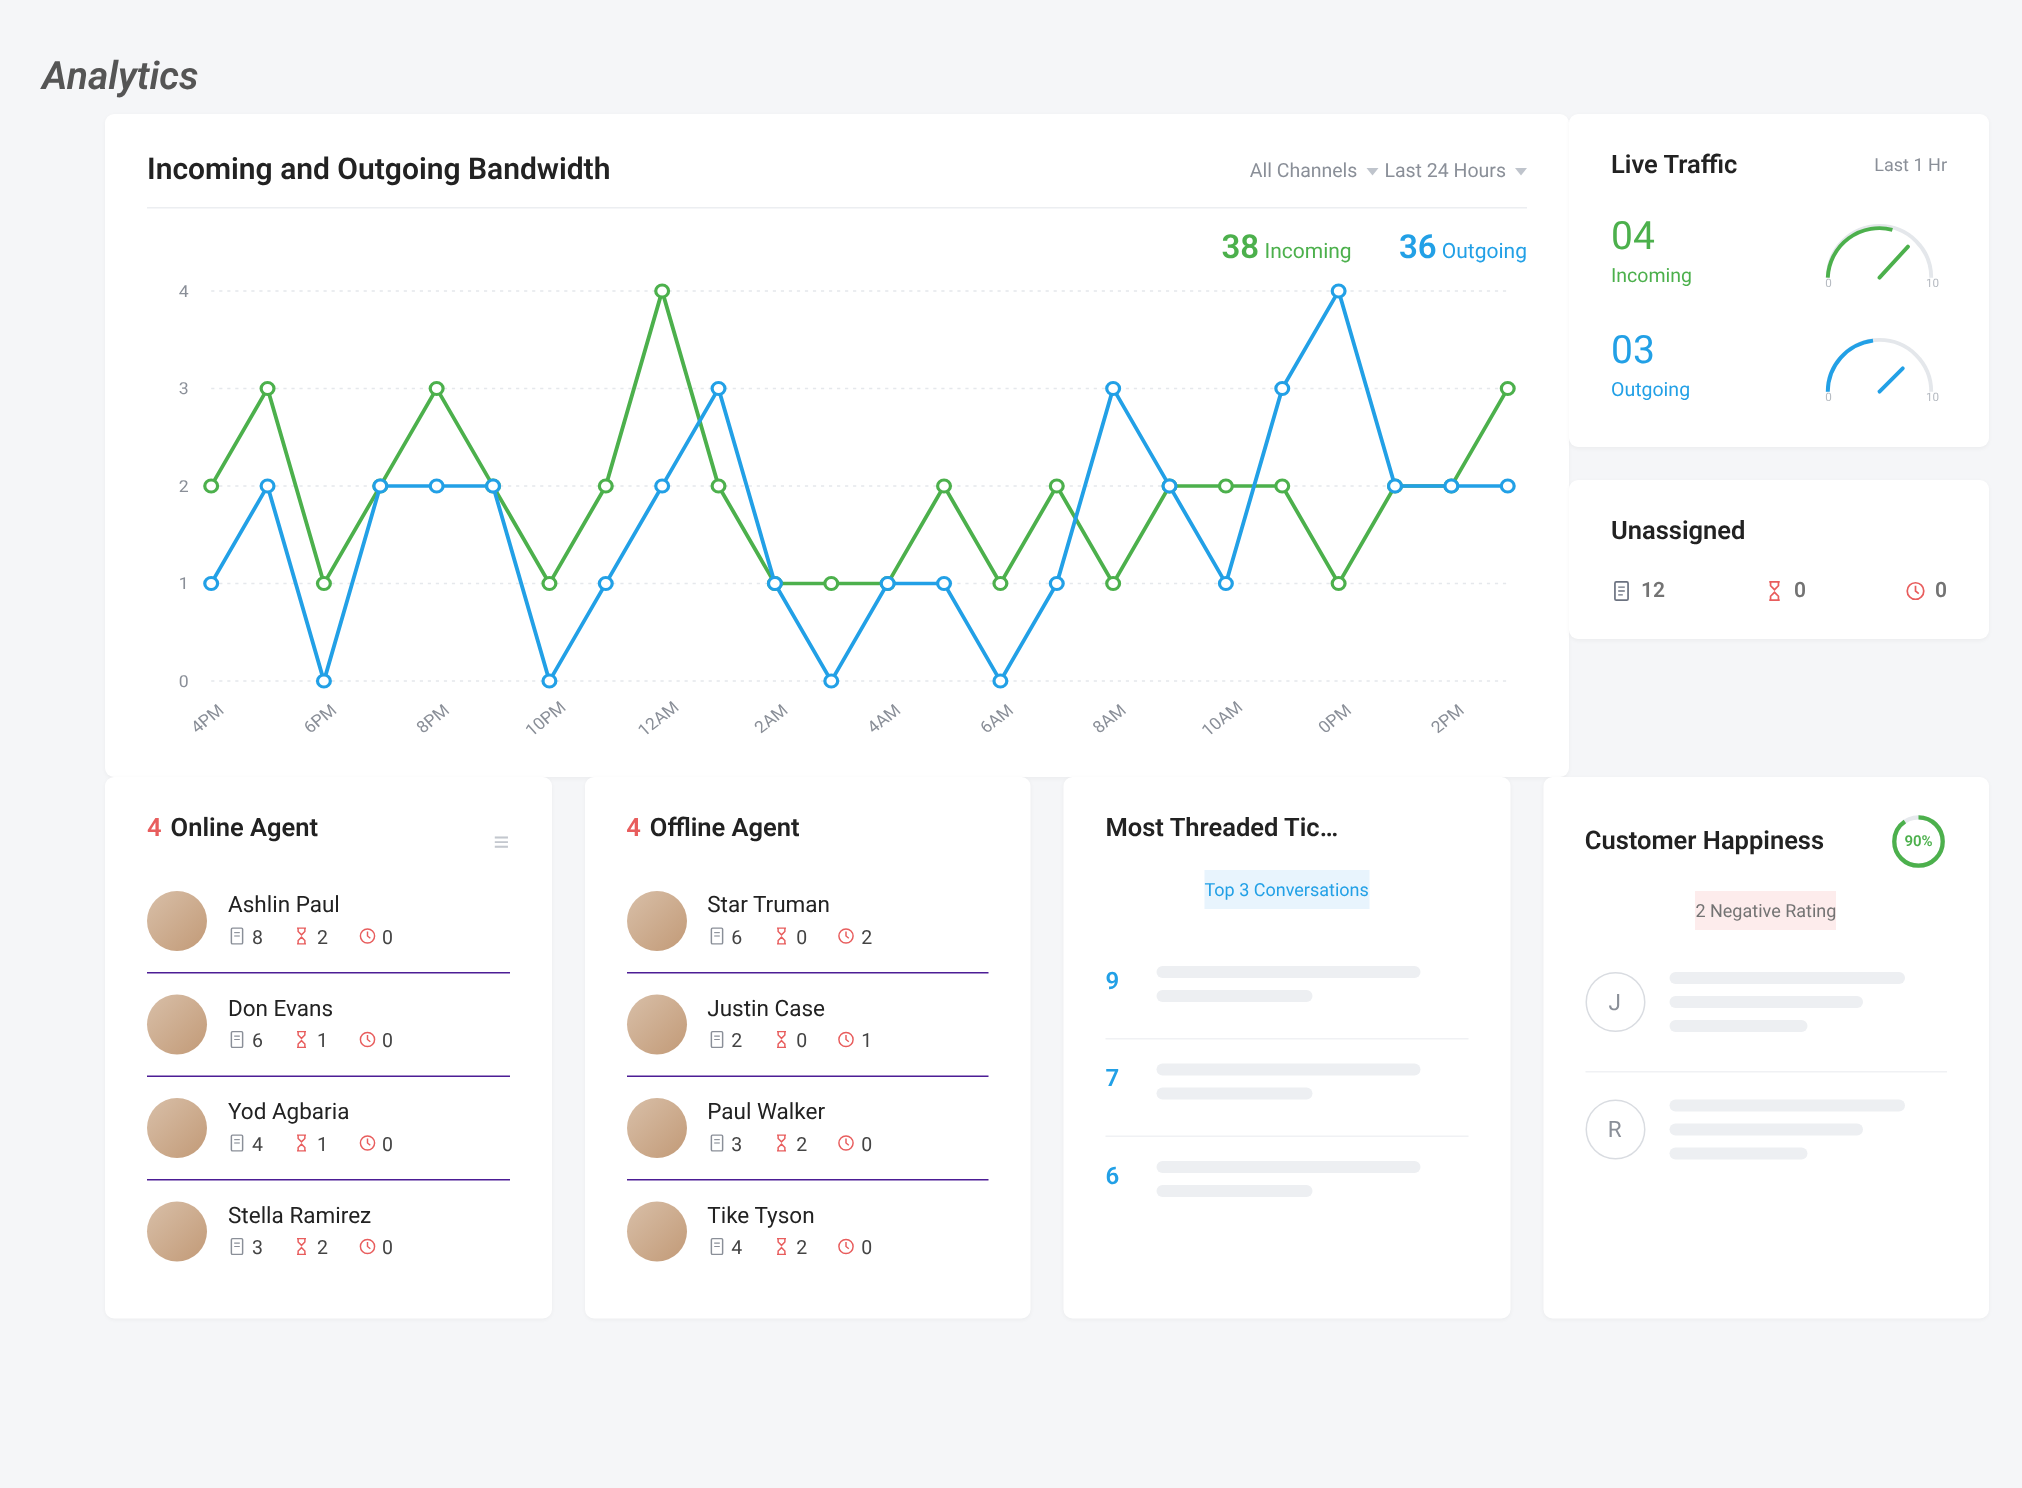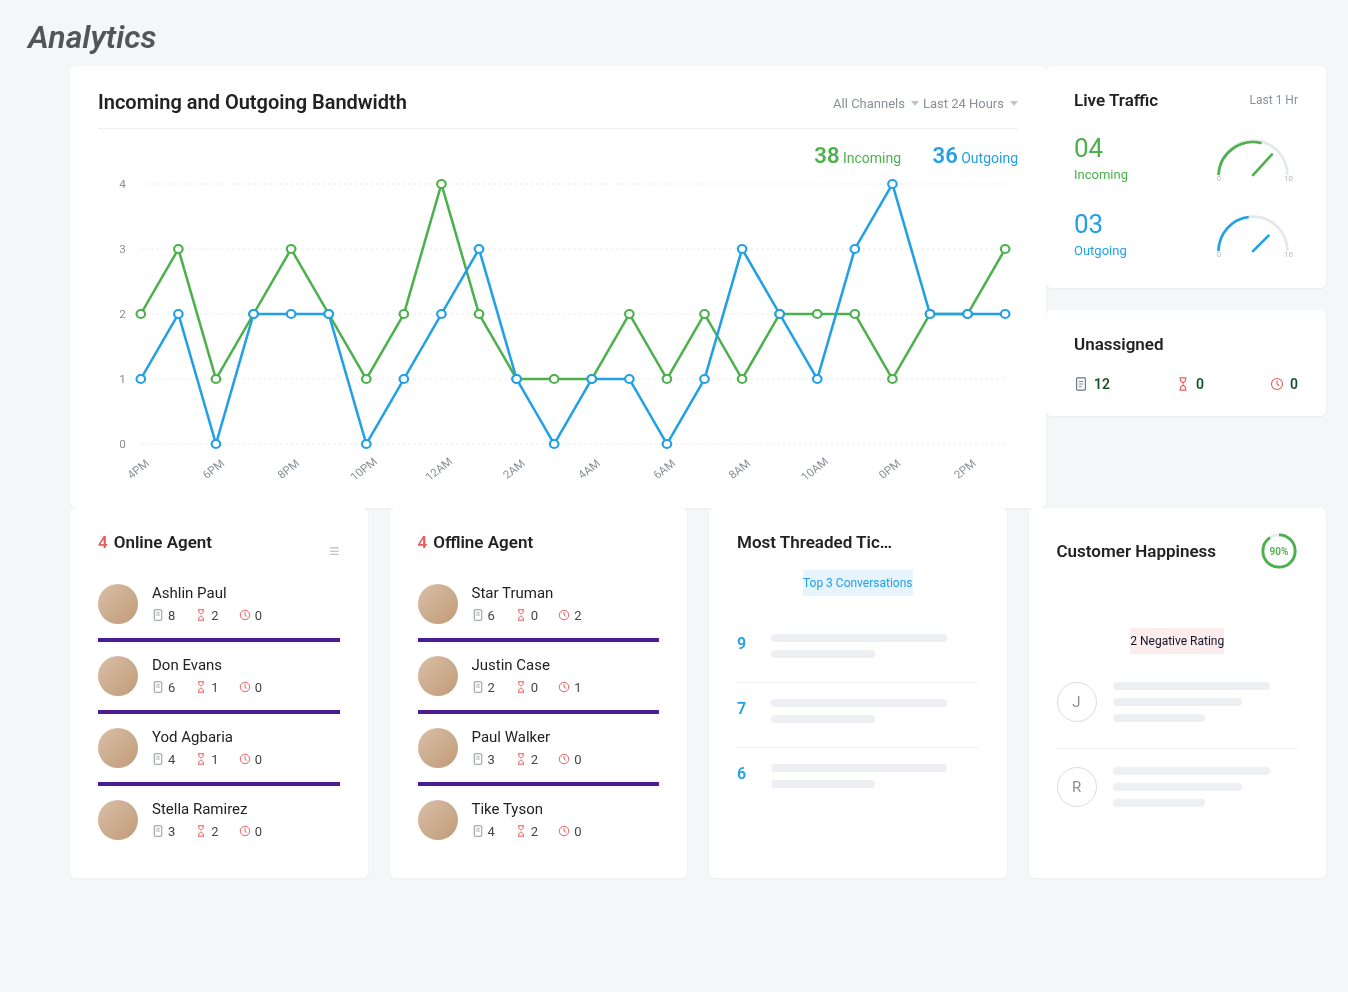--- a/index.html
+++ b/index.html
@@ -2,21 +2,21 @@
 <html><head>
 <meta charset="utf-8">
 <style>
   * { box-sizing: border-box; margin: 0; padding: 0; }
   body {
     font-family: -apple-system, BlinkMacSystemFont, "Segoe UI", Roboto, Arial, sans-serif;
     background: #f5f6f8;
     color: #333;
     width: 1348px;
   }
-  .topbar { padding: 18px 28px 10px; font-size: 32px; font-style: italic; color: #555; font-weight: 600;}
+  .topbar { padding: 36px 28px 10px; font-size: 26px; font-style: italic; color: #555; font-weight: 600;}
   .layout {
     display: grid;
     grid-template-columns: 1fr 280px;
     padding: 0 22px 22px 70px;
   }
   .card {
     background: #fff;
     border-radius: 6px;
     padding: 24px 28px;
     box-shadow: 0 1px 3px rgba(0,0,0,0.04);
@@ -49,47 +49,47 @@
   .live-head { display:flex; justify-content:space-between; align-items:center; margin-bottom:22px;}
   .live-period { font-size:12px; color:#8a8f98;}
   .live-metric { display:flex; justify-content:space-between; align-items:center; margin:18px 0 26px;}
   .live-num { font-size:26px; font-weight:400;}
   .live-lbl { font-size:13px; margin-top:4px;}
   .gauge { width:90px; height:50px; position:relative;}
   .gauge-scale { font-size:9px; fill:#b5bac1;}
 
   .unassigned-card { margin-top:22px;}
   .unassigned-row { display:flex; justify-content:space-between; margin-top:22px;}
-  .stat { display:flex; align-items:center; gap:6px; font-size:14px; color:#14532d; font-weight:600;}
+  .stat { display:flex; align-items:center; gap:6px; font-size:14px; color:#737373; font-weight:600;}
   .ic { width:14px; height:14px; display:inline-block;}
   .ic-doc { color:#6b7280;}
   .ic-hour { color:#e85d5d;}
   .ic-clock { color:#e85d5d;}
 
   
   .bottom {
     grid-column:1 / span 2;
     display:grid;
     grid-template-columns: 1fr 1fr 1fr 1fr;
     gap:22px;
   }
   .panel-title { font-size:17px; font-weight:600; color:#222; margin-bottom:18px; display:flex; align-items:center; gap:6px;}
   .panel-title .count { color:#e85d5d;}
   .panel-head { display:flex; justify-content:space-between; align-items:center;}
   .menu-icon { color:#c3c7ce; font-size:18px; cursor:pointer;}
-  .agent { display:flex; align-items:flex-start; gap:14px; padding:14px 0; border-bottom:4px solid #4c1d95;}
+  .agent { display:flex; align-items:flex-start; gap:14px; padding:14px 0; border-bottom:1px solid #4c1d95;}
   .agent:last-child{border-bottom:none;}
   .avatar { width:40px;height:40px;border-radius:50%; background:linear-gradient(135deg,#d8bfa8,#c29a77); flex:0 0 40px;}
   .agent-name { font-size:15px; color:#222; margin-bottom:6px;}
   .agent-stats { display:flex; gap:20px; font-size:13px; color:#777;}
   .agent-stats .n { color:#444;}
   .mini-ic { width:12px;height:12px; display:inline-block; vertical-align:-1px; margin-right:4px;}
 
   .pill { display:inline-block; background:#e8f4fd; color:#22a0e6; font-size:12px; padding:6px 0; border-radius:0;}
-  .pill.red { background:#fdecec; color:#0f172a;margin-top:44px;}
+  .pill.red { background:#fdecec; color:#737373;}
   .threaded-list { margin-top:22px;}
   .thread-row { display:flex; align-items:flex-start; gap:16px; padding:16px 0; border-bottom:1px solid #f0f1f4;}
   .thread-row:last-child{border-bottom:none;}
   .thread-num { color:#22a0e6; font-size:16px; font-weight:600; width:18px;}
   .skel { flex:1;}
   .skel-line { height:8px; background:#edeff2; border-radius:4px; margin-bottom:8px;}
   .skel-line.w70{width:70%;} .skel-line.w50{width:50%;} .skel-line.w85{width:85%;}
 
   .happy-head { display:flex; justify-content:space-between; align-items:center;}
   .ring { width:38px;height:38px; position:relative;}

